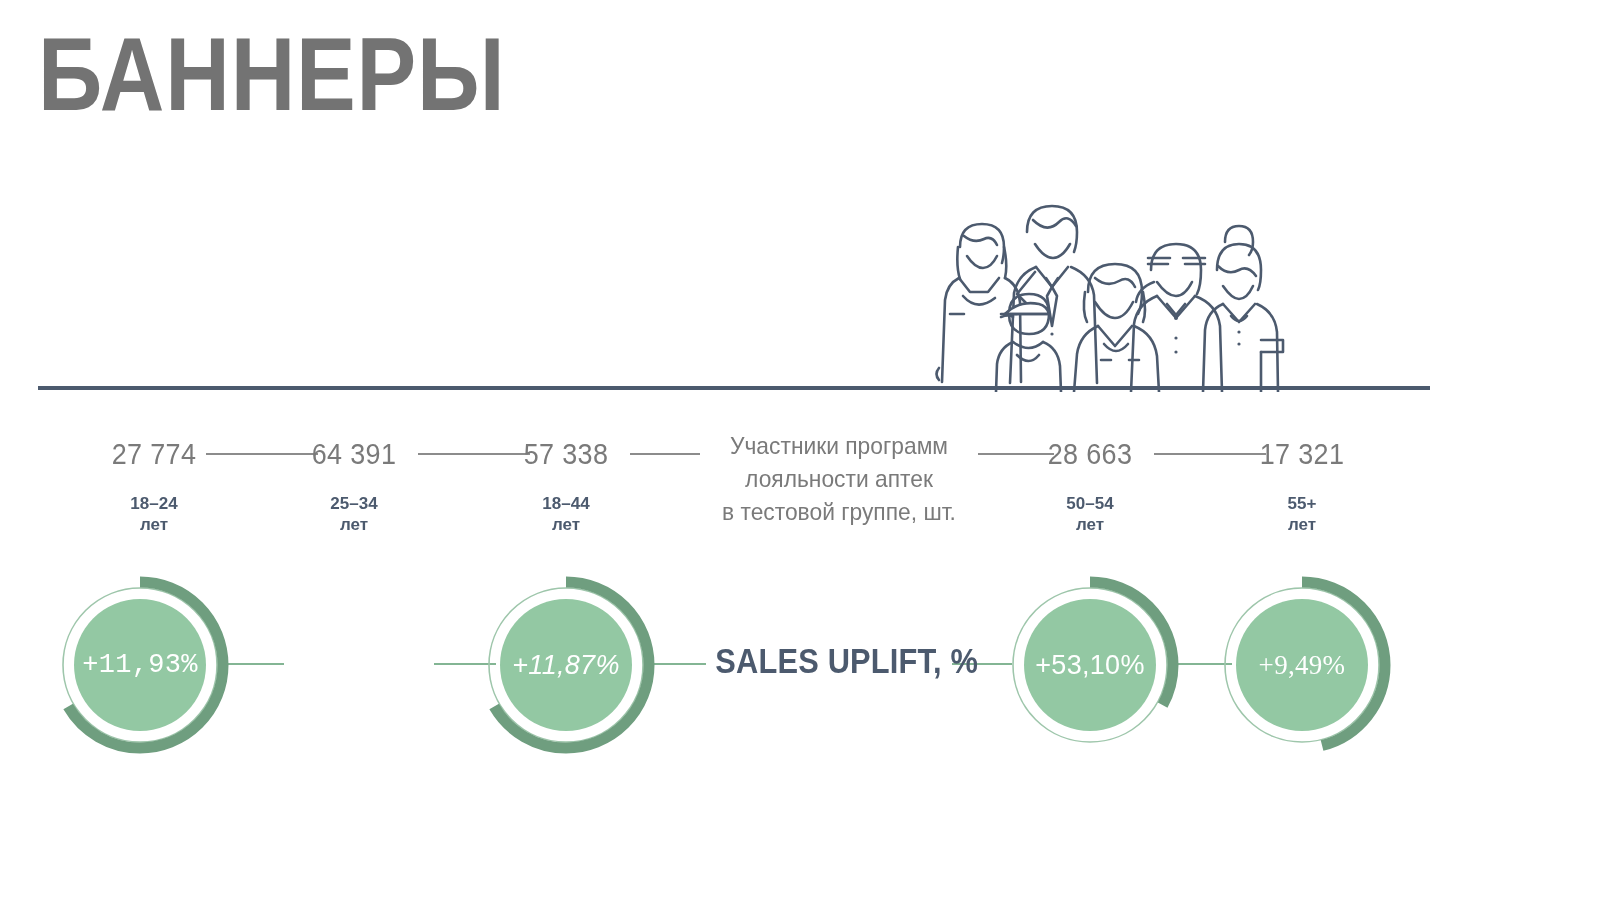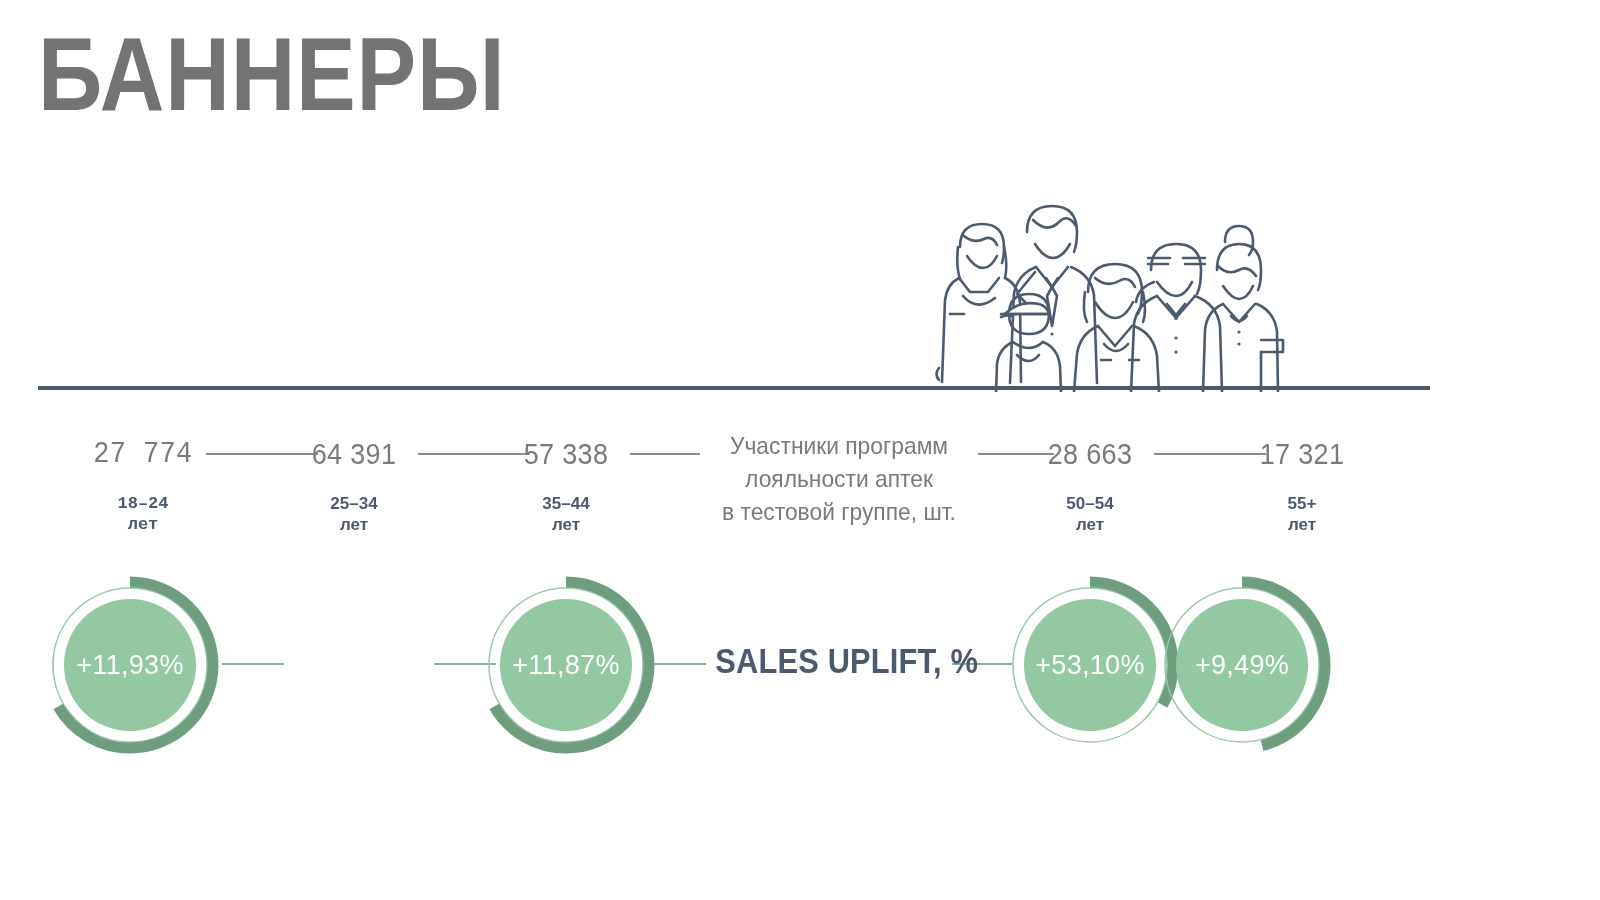--- a/index.html
+++ b/index.html
@@ -254,35 +254,35 @@
   <div class="divider"></div>
 
   <div class="stats-row">
 
     <div class="num-connector" style="left:168px;width:112px;"></div>
     <div class="num-connector" style="left:380px;width:112px;"></div>
     <div class="num-connector" style="left:592px;width:70px;"></div>
     <div class="num-connector" style="left:940px;width:76px;"></div>
     <div class="num-connector" style="left:1116px;width:112px;"></div>
 
-    <div class="stat-col" style="left:5px;font-family:Liberation Mono, monospace;">
+    <div class="stat-col" style="left:16px;">
       <div class="stat-count">27 774</div>
       <div class="stat-age">18–24
 лет</div>
     </div>
 
     <div class="stat-col" style="left:216px;">
       <div class="stat-count">64 391</div>
       <div class="stat-age">25–34
 лет</div>
     </div>
 
     <div class="stat-col" style="left:428px;">
       <div class="stat-count">57 338</div>
-      <div class="stat-age">35–44
+      <div class="stat-age">18–44
 лет</div>
     </div>
 
     <div class="center-caption">Участники программ
 лояльности аптек
 в тестовой группе, шт.</div>
 
     <div class="stat-col" style="left:952px;">
       <div class="stat-count">28 663</div>
       <div class="stat-age">50–54
@@ -297,51 +297,51 @@
   </div>
 
   <div class="circles-row">
 
     <div class="circ-connector" style="left:222px;width:62px;"></div>
     <div class="circ-connector" style="left:434px;width:62px;"></div>
     <div class="circ-connector" style="left:646px;width:60px;"></div>
     <div class="circ-connector" style="left:952px;width:60px;"></div>
     <div class="circ-connector" style="left:1170px;width:62px;"></div>
 
-    <div class="ring-wrap" style="left:30px;">
+    <div class="ring-wrap" style="left:40px;font-family:Liberation Mono, monospace;">
       <svg viewBox="0 0 200 200" xmlns="http://www.w3.org/2000/svg">
         <circle cx="100" cy="100" r="77" fill="none" stroke="#9ec6ab" stroke-width="1.6"></circle>
         <circle cx="100" cy="100" r="83" fill="none" stroke="#6f9e7f" stroke-width="11" stroke-dasharray="347 522" stroke-dashoffset="0" transform="rotate(-90 100 100)"></circle>
         <circle cx="100" cy="100" r="66" fill="#93c8a3"></circle>
       </svg>
       <div class="ring-label">+11,93%</div>
     </div>
 
 
-    <div class="ring-wrap" style="left:466px;">
+    <div class="ring-wrap" style="left:466px;font-style:italic;">
       <svg viewBox="0 0 200 200" xmlns="http://www.w3.org/2000/svg">
         <circle cx="100" cy="100" r="77" fill="none" stroke="#9ec6ab" stroke-width="1.6"></circle>
         <circle cx="100" cy="100" r="83" fill="none" stroke="#6f9e7f" stroke-width="11" stroke-dasharray="347 522" stroke-dashoffset="0" transform="rotate(-90 100 100)"></circle>
         <circle cx="100" cy="100" r="66" fill="#93c8a3"></circle>
       </svg>
       <div class="ring-label">+11,87%</div>
     </div>
 
     <div class="uplift-label">SALES UPLIFT, %</div>
 
     <div class="ring-wrap" style="left:990px;">
       <svg viewBox="0 0 200 200" xmlns="http://www.w3.org/2000/svg">
         <circle cx="100" cy="100" r="77" fill="none" stroke="#9ec6ab" stroke-width="1.6"></circle>
         <circle cx="100" cy="100" r="83" fill="none" stroke="#6f9e7f" stroke-width="11" stroke-dasharray="172 522" stroke-dashoffset="0" transform="rotate(-90 100 100)"></circle>
         <circle cx="100" cy="100" r="66" fill="#93c8a3"></circle>
       </svg>
       <div class="ring-label">+53,10%</div>
     </div>
 
-    <div class="ring-wrap" style="left:1142px;">
+    <div class="ring-wrap" style="left:1202px;font-family:Liberation Serif, serif;">
       <svg viewBox="0 0 200 200" xmlns="http://www.w3.org/2000/svg">
         <circle cx="100" cy="100" r="77" fill="none" stroke="#9ec6ab" stroke-width="1.6"></circle>
         <circle cx="100" cy="100" r="83" fill="none" stroke="#6f9e7f" stroke-width="11" stroke-dasharray="240 522" stroke-dashoffset="0" transform="rotate(-90 100 100)"></circle>
         <circle cx="100" cy="100" r="66" fill="#93c8a3"></circle>
       </svg>
       <div class="ring-label">+9,49%</div>
     </div>
 
   </div>
 </div>

